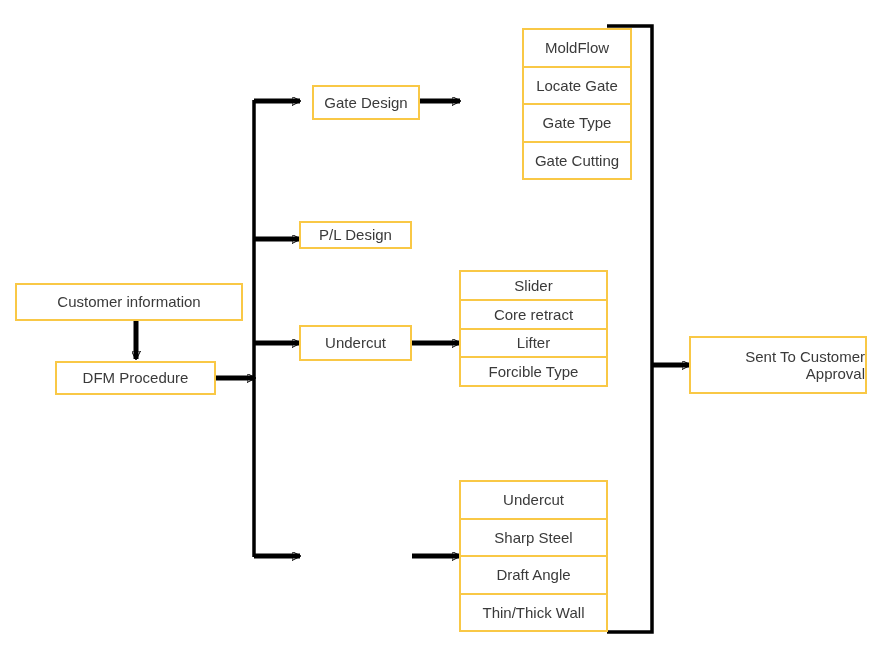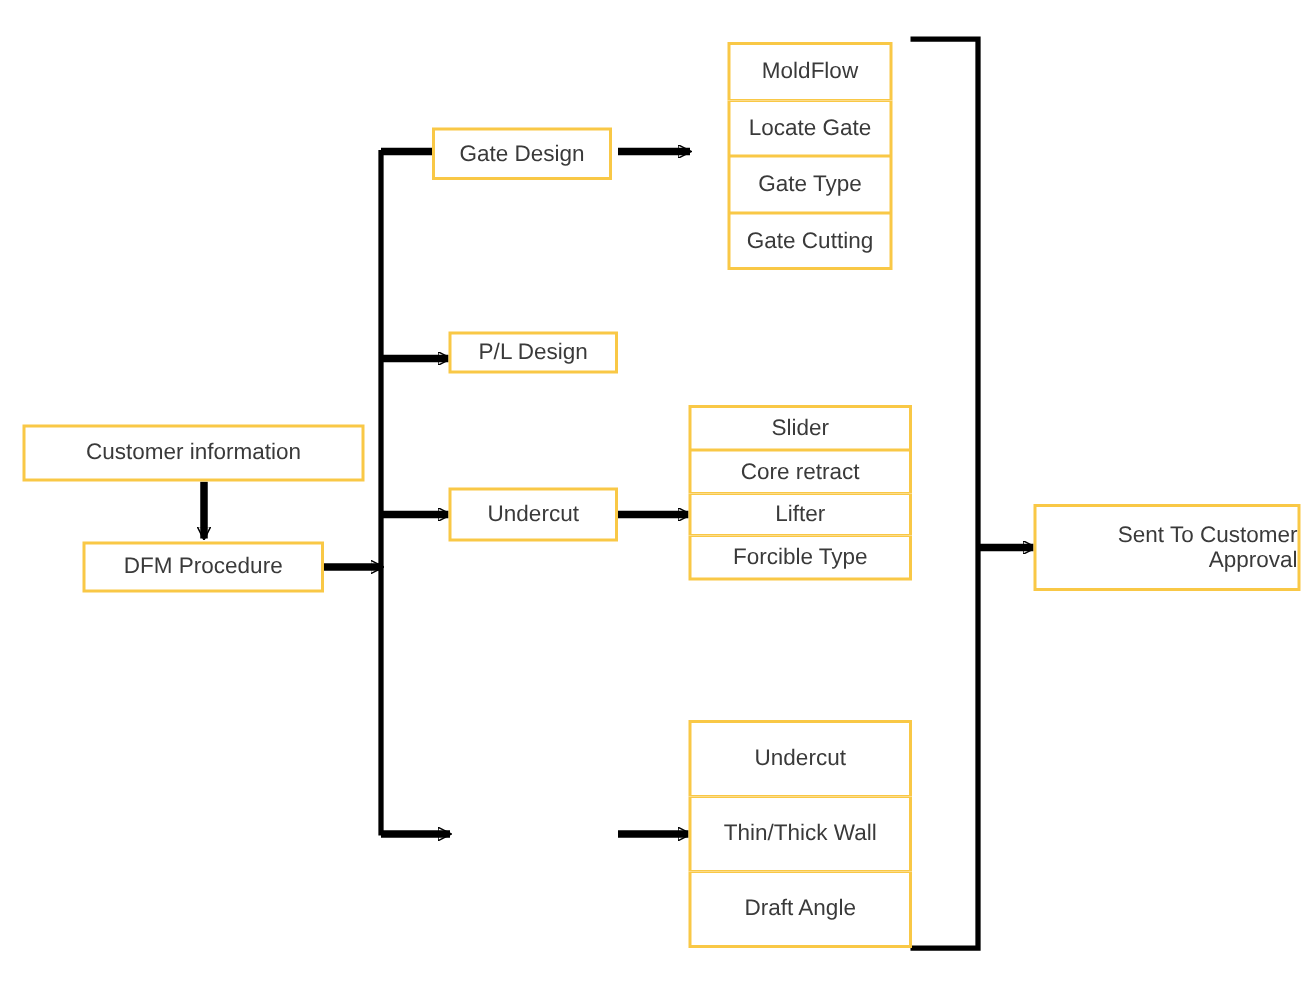--- a/index.html
+++ b/index.html
@@ -92,34 +92,34 @@
   </svg>
 
   <div class="node" style="left:15px; top:283px; width:228px; height:38px;">
     <span>Customer information</span>
   </div>
 
   <div class="node" style="left:55px; top:361px; width:161px; height:34px;">
     <span>DFM Procedure</span>
   </div>
 
-  <div class="node" style="left:288px; top:85px; width:120px; height:35px;justify-content:center;">
+  <div class="node" style="left:312px; top:85px; width:108px; height:35px;justify-content:center;">
     <span>Gate Design</span>
   </div>
 
   <div class="node" style="left:299px; top:221px; width:113px; height:28px;">
     <span>P/L Design</span>
   </div>
 
   <div class="node" style="left:299px; top:325px; width:113px; height:36px;">
     <span>Undercut</span>
   </div>
 
 
-  <div class="stack" style="left:446px; top:28px; width:149px; height:152px;padding-left:39px;">
+  <div class="stack" style="left:483px; top:28px; width:149px; height:152px;padding-left:39px;">
     <div class="node">
       <span>MoldFlow</span>
     </div>
     <div class="node">
       <span>Locate Gate</span>
     </div>
     <div class="node">
       <span>Gate Type</span>
     </div>
     <div class="node">
@@ -140,24 +140,27 @@
     <div class="node">
       <span>Forcible Type</span>
     </div>
   </div>
 
   <div class="stack" style="left:459px; top:480px; width:149px; height:152px;">
     <div class="node">
       <span>Undercut</span>
     </div>
     <div class="node">
-      <span>Thin/Thick Wall</span>
+      <span>Sharp Steel</span>
     </div>
     <div class="node">
       <span>Draft Angle</span>
+    </div>
+    <div class="node">
+      <span>Thin/Thick Wall</span>
     </div>
   </div>
 
   <div class="node wrap" style="left:689px; top:336px; width:178px; height:58px;">
     <span>Sent To Customer Approval</span>
   </div>
 
 </div>
 
 </body></html>

